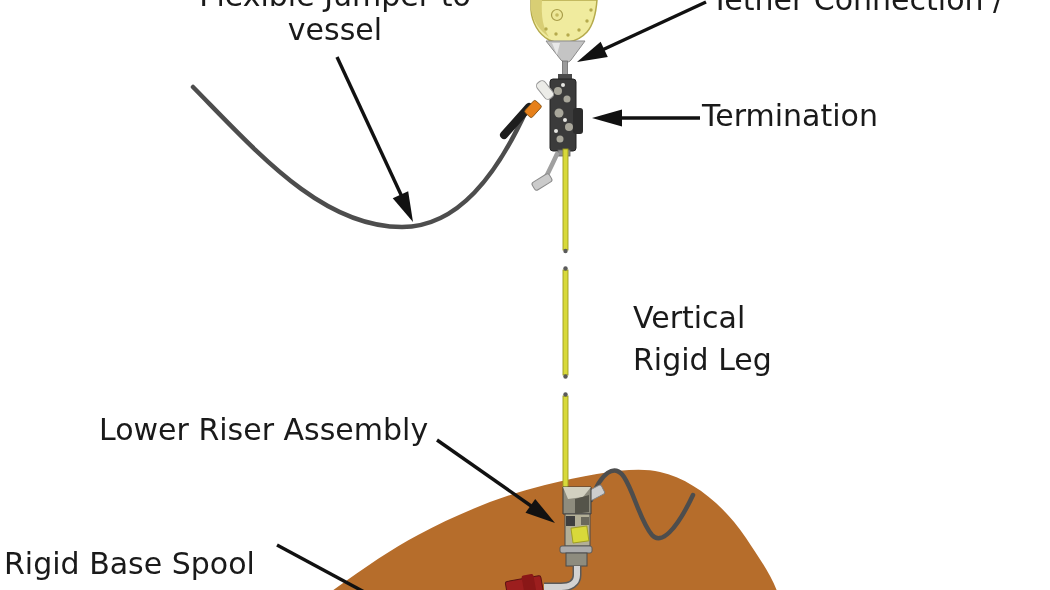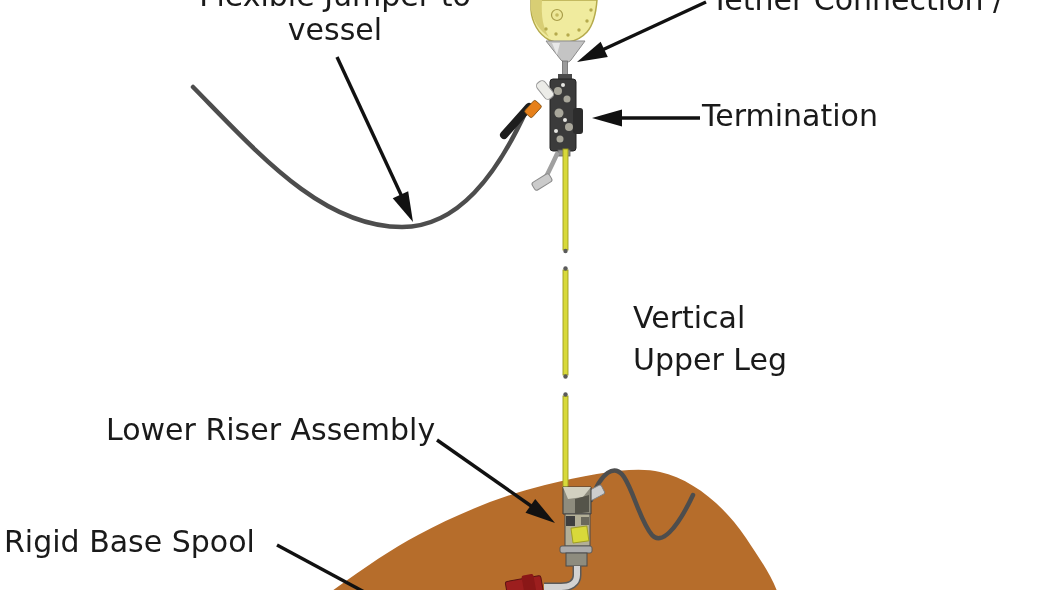--- a/index.html
+++ b/index.html
@@ -174,24 +174,24 @@
   <div class="label" style="left:711px;top:-19px;line-height:37px;">
     <span class="ln">Tether Connection /</span>
   </div>
 
   <div class="label" style="left:702px;top:96px;line-height:40px;">
     <span class="ln">Termination</span>
   </div>
 
   <div class="label" style="left:585px;top:297px;line-height:42px;margin-left:48px;">
     <span class="ln">Vertical</span>
-    <span class="ln">Upper Leg</span>
+    <span class="ln">Rigid Leg</span>
   </div>
 
-  <div class="label" style="left:106px;top:412px;">
+  <div class="label" style="left:99px;top:412px;">
     <span class="ln">Lower Riser Assembly</span>
   </div>
 
-  <div class="label" style="left:4px;top:524px;">
+  <div class="label" style="left:4px;top:546px;">
     <span class="ln">Rigid Base Spool</span>
   </div>
 
 </div>
 
 </body></html>

